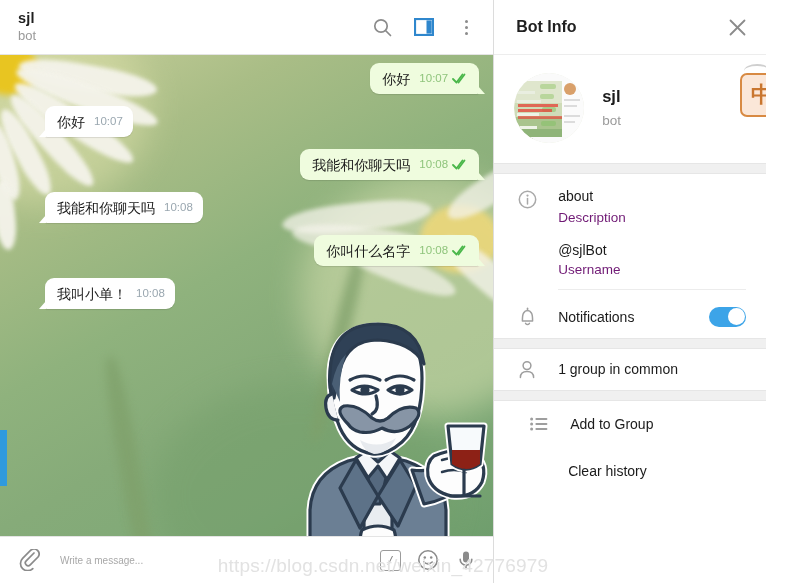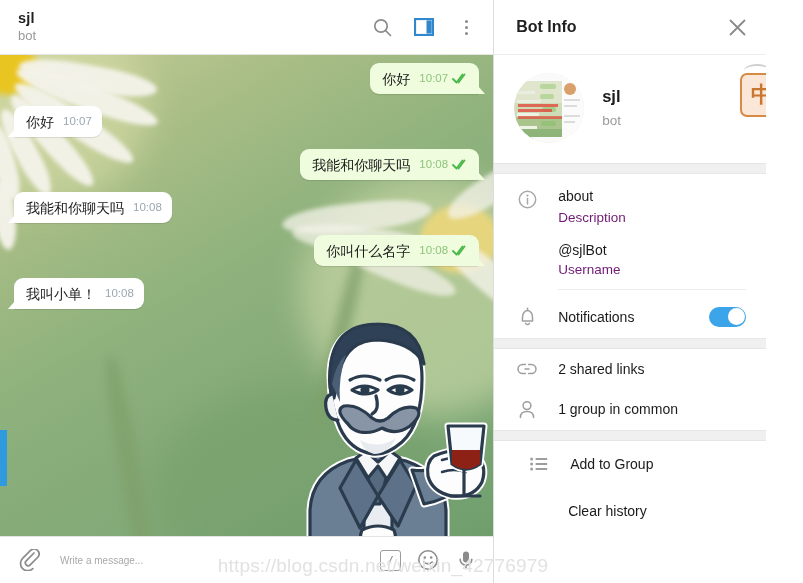--- a/index.html
+++ b/index.html
@@ -46,21 +46,21 @@
   .daisy { position: absolute; }
   .petal {
     position: absolute; background: #f4f3ea; border-radius: 50%/60%;
     filter: blur(2.2px); opacity: .96;
   }
   .core { position: absolute; border-radius: 50%; filter: blur(3px); }
   .stem { position: absolute; background: #7fa06a; filter: blur(5px); border-radius: 40%; opacity: .75; }
   .soft { position: absolute; border-radius: 50%; filter: blur(16px); }
 
   
-  .msgs { position: absolute; inset: 0; padding: 8px 14px 12px 14px; }
+  .msgs { position: absolute; inset: 0; padding: 8px 14px 12px 14px; margin-left: 31px; }
   .row { display: flex; margin-bottom: 12px; }
   .row.out { justify-content: flex-end; }
   .row.in  { justify-content: flex-start; }
   .bubble {
     position: relative; max-width: 78%;
     padding: 6px 10px 6px 12px;
     border-radius: 9px;
     display: flex; align-items: flex-end; gap: 9px;
     box-shadow: 0 1px 1px rgba(0,0,0,.11);
     font-size: 14px; line-height: 18px;
@@ -478,30 +478,20 @@
         </svg>
       </span>
       <span class="ir-body ir-main">Notifications</span>
       <span class="toggle">
           <span class="knob"></span>
         </span>
     </div>
 
     <div class="band"></div>
 
-    <div class="info-row row-compact">
-      <span class="ir-icon" style="padding-top:0">
-        <svg width="20" height="14" viewBox="0 0 20 14">
-          <path d="M8 7 H12" stroke="#9e9e9e" stroke-width="1.5" stroke-linecap="round"></path>
-          <path d="M8.4 2.4 H5.6 a4.6 4.6 0 0 0 0 9.2 H8.4" fill="none" stroke="#9e9e9e" stroke-width="1.5" stroke-linecap="round"></path>
-          <path d="M11.6 2.4 H14.4 a4.6 4.6 0 0 1 0 9.2 H11.6" fill="none" stroke="#9e9e9e" stroke-width="1.5" stroke-linecap="round"></path>
-        </svg>
-      </span>
-      <span class="ir-body ir-main">2 shared links</span>
-    </div>
 
     <div class="info-row row-compact">
       <span class="ir-icon" style="padding-top:0">
         <svg width="18" height="19" viewBox="0 0 18 19">
           <circle cx="9" cy="5.6" r="3.9" fill="none" stroke="#9e9e9e" stroke-width="1.5"></circle>
           <path d="M2.4 17.4 Q2.4 11.4 9 11.4 Q15.6 11.4 15.6 17.4" fill="none" stroke="#9e9e9e" stroke-width="1.5" stroke-linecap="round"></path>
         </svg>
       </span>
       <span class="ir-body ir-main">1 group in common</span>
     </div>

